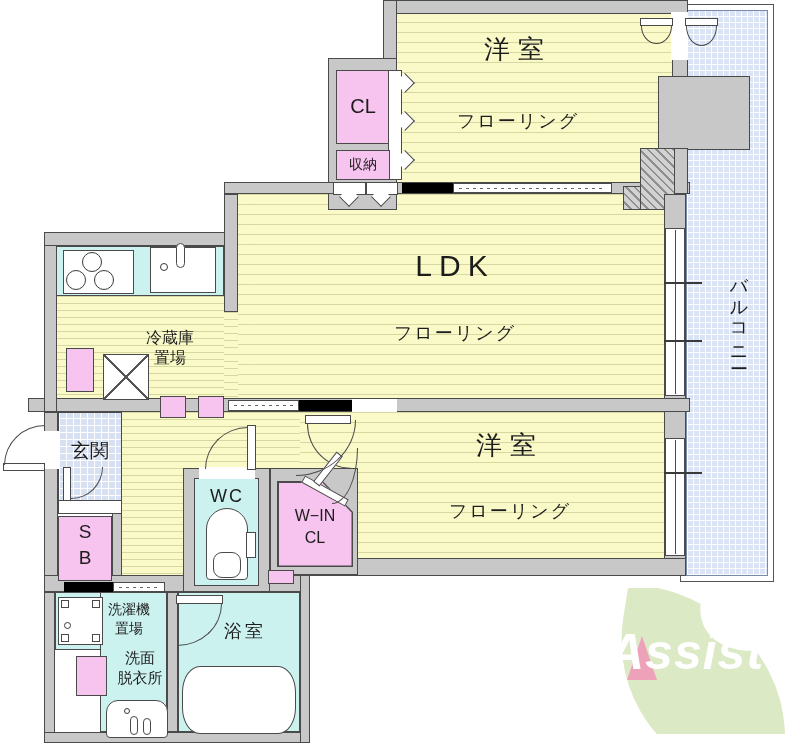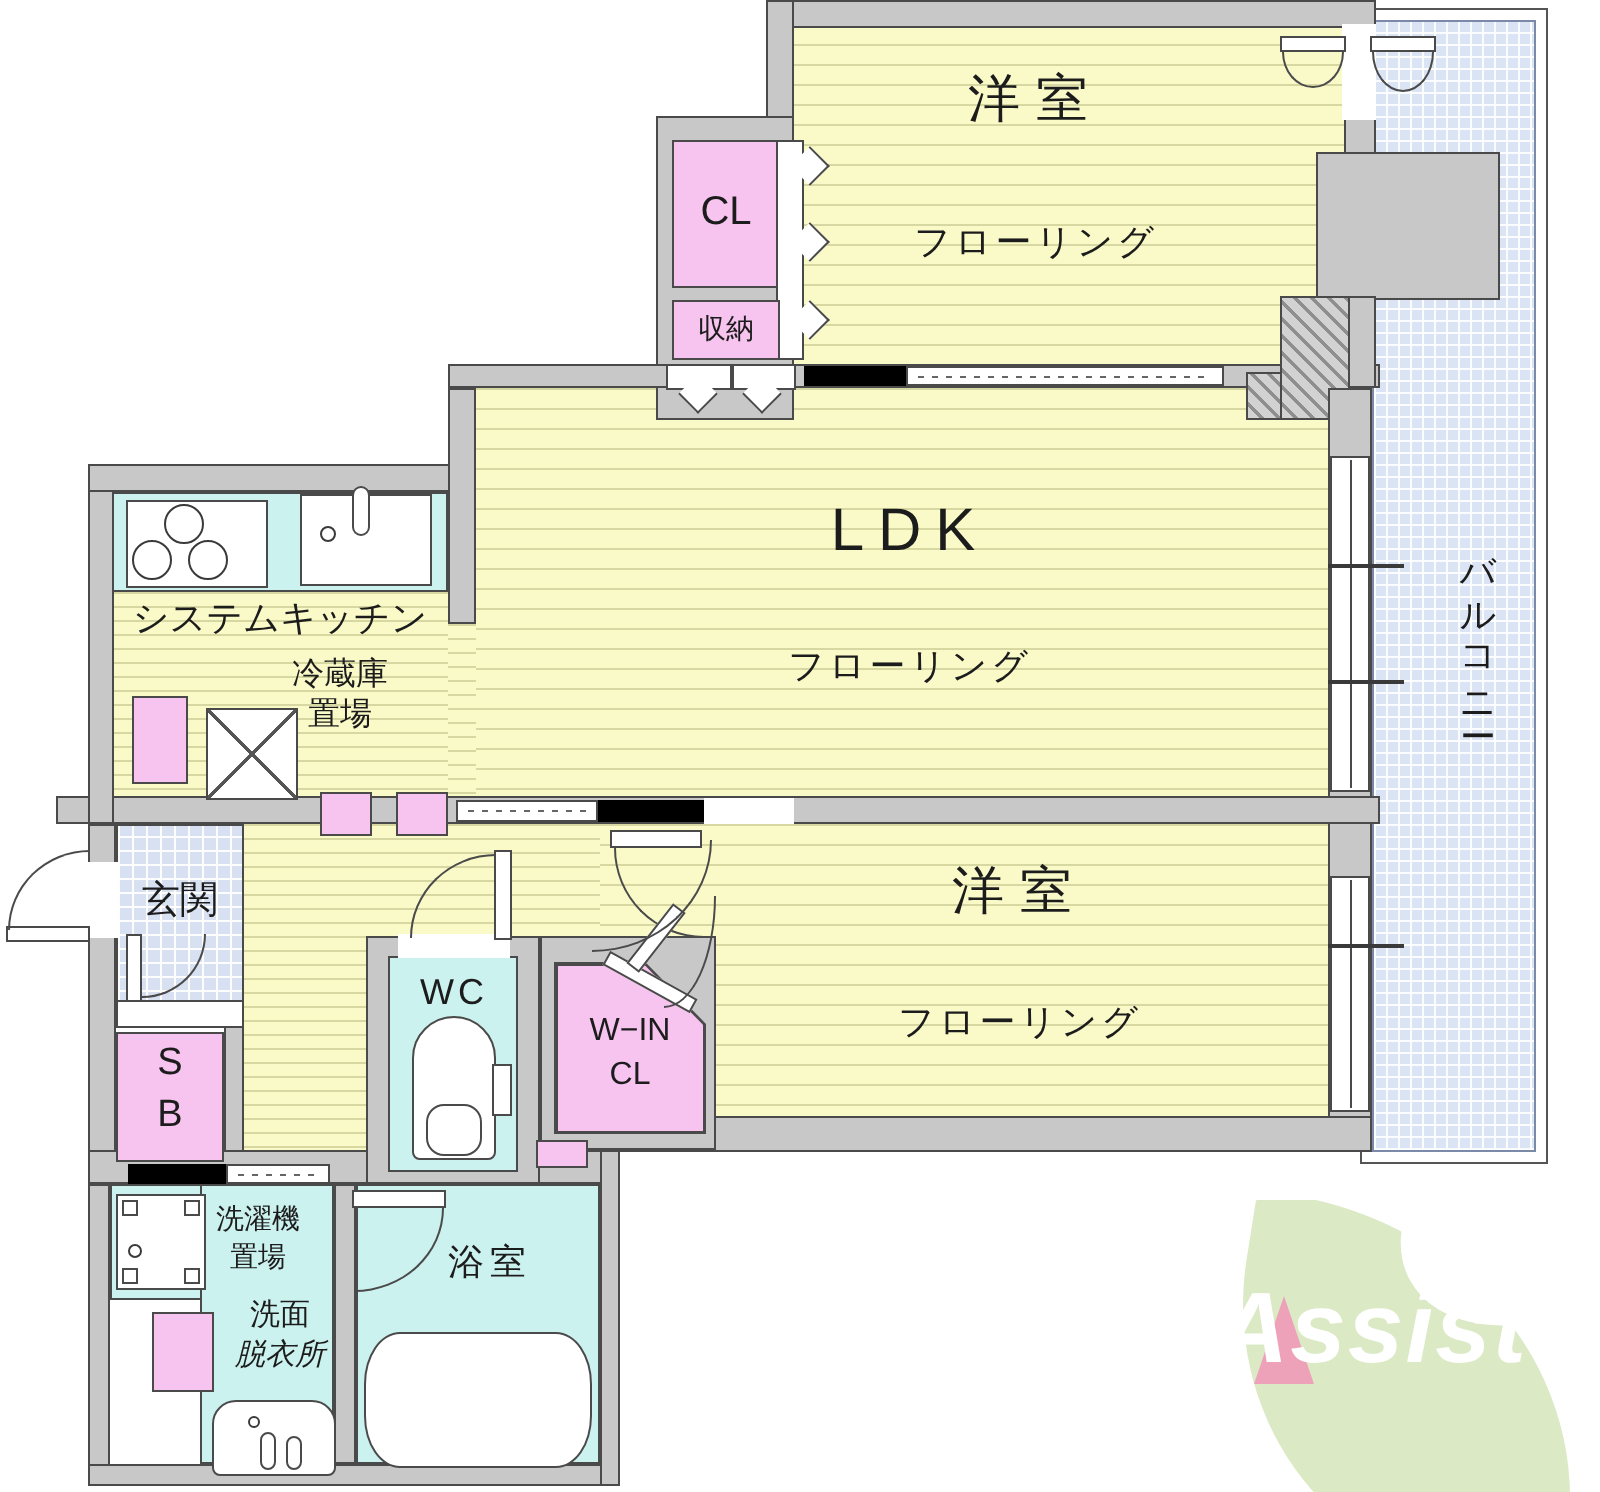--- a/index.html
+++ b/index.html
@@ -177,43 +177,42 @@
 
   <div class="lbl" style="left:438px;top:36px;width:160px;font-size:26px;letter-spacing:8px;">洋室</div>
   <div class="lbl" style="left:438px;top:112px;width:160px;font-size:18px;letter-spacing:2px;">フローリング</div>
 
   <div class="lbl" style="left:375px;top:250px;width:160px;font-size:30px;letter-spacing:7px;">LDK</div>
   <div class="lbl" style="left:375px;top:324px;width:160px;font-size:18px;letter-spacing:2px;">フローリング</div>
 
   <div class="lbl" style="left:430px;top:432px;width:160px;font-size:26px;letter-spacing:8px;">洋室</div>
   <div class="lbl" style="left:430px;top:502px;width:160px;font-size:18px;letter-spacing:2px;">フローリング</div>
 
-  <div class="lbl" style="left:58px;top:300px;width:164px;font-size:18px;">システムキッチン</div>
   <div class="lbl" style="left:130px;top:330px;width:80px;font-size:16px;">冷蔵庫</div>
   <div class="lbl" style="left:130px;top:350px;width:80px;font-size:16px;">置場</div>
 
   <div class="lbl" style="left:340px;top:96px;width:46px;font-size:20px;">CL</div>
   <div class="lbl" style="left:338px;top:157px;width:50px;font-size:14px;">収納</div>
 
   <div class="lbl" style="left:60px;top:441px;width:60px;font-size:19px;">玄関</div>
   <div class="lbl" style="left:72px;top:522px;width:26px;font-size:19px;">S</div>
   <div class="lbl" style="left:72px;top:548px;width:26px;font-size:19px;">B</div>
 
   <div class="lbl" style="left:200px;top:487px;width:54px;font-size:18px;letter-spacing:2px;">WC</div>
   <div class="lbl" style="left:282px;top:508px;width:66px;font-size:16px;">W−IN</div>
   <div class="lbl" style="left:282px;top:530px;width:66px;font-size:16px;">CL</div>
 
   <div class="lbl" style="left:716px;top:248px;width:32px;height:130px;font-size:18px;writing-mode:vertical-rl;letter-spacing:3px;">バルコニー</div>
 
   <div class="lbl" style="left:100px;top:602px;width:58px;font-size:14px;">洗濯機</div>
   <div class="lbl" style="left:100px;top:621px;width:58px;font-size:14px;">置場</div>
   <div class="lbl" style="left:108px;top:650px;width:64px;font-size:15px;">洗面</div>
-  <div class="lbl" style="left:104px;top:670px;width:72px;font-size:15px;font-style:italic;">脱衣所</div>
+  <div class="lbl" style="left:104px;top:670px;width:72px;font-size:15px;">脱衣所</div>
   <div class="lbl" style="left:210px;top:622px;width:70px;font-size:18px;letter-spacing:3px;">浴室</div>
 
-  <div class="abs" style="left:596px;top:600px;width:204px;height:146px;overflow:hidden;">
+  <div class="abs" style="left:596px;top:588px;width:204px;height:146px;overflow:hidden;">
     <div class="abs" style="left:18px;top:8px;width:180px;height:175px;background:#dbe9c5;border-radius:4% 90% 10% 75% / 4% 85% 12% 80%;transform:rotate(9deg);"></div>
     <div class="abs" style="left:100px;top:-48px;width:150px;height:105px;background:#fff;border-radius:50%;transform:rotate(-28deg);"></div>
     <div class="abs" style="left:31px;top:48px;width:30px;height:44px;background:#eea2ba;clip-path:polygon(50% 0,100% 100%,0 100%);"></div>
     <div class="abs lbl" style="left:12px;top:38px;width:190px;font-size:50px;font-style:italic;font-weight:bold;color:#fff;letter-spacing:1px;text-align:left;">Assist</div>
   </div>
 
 </div>
 
 </body></html>

